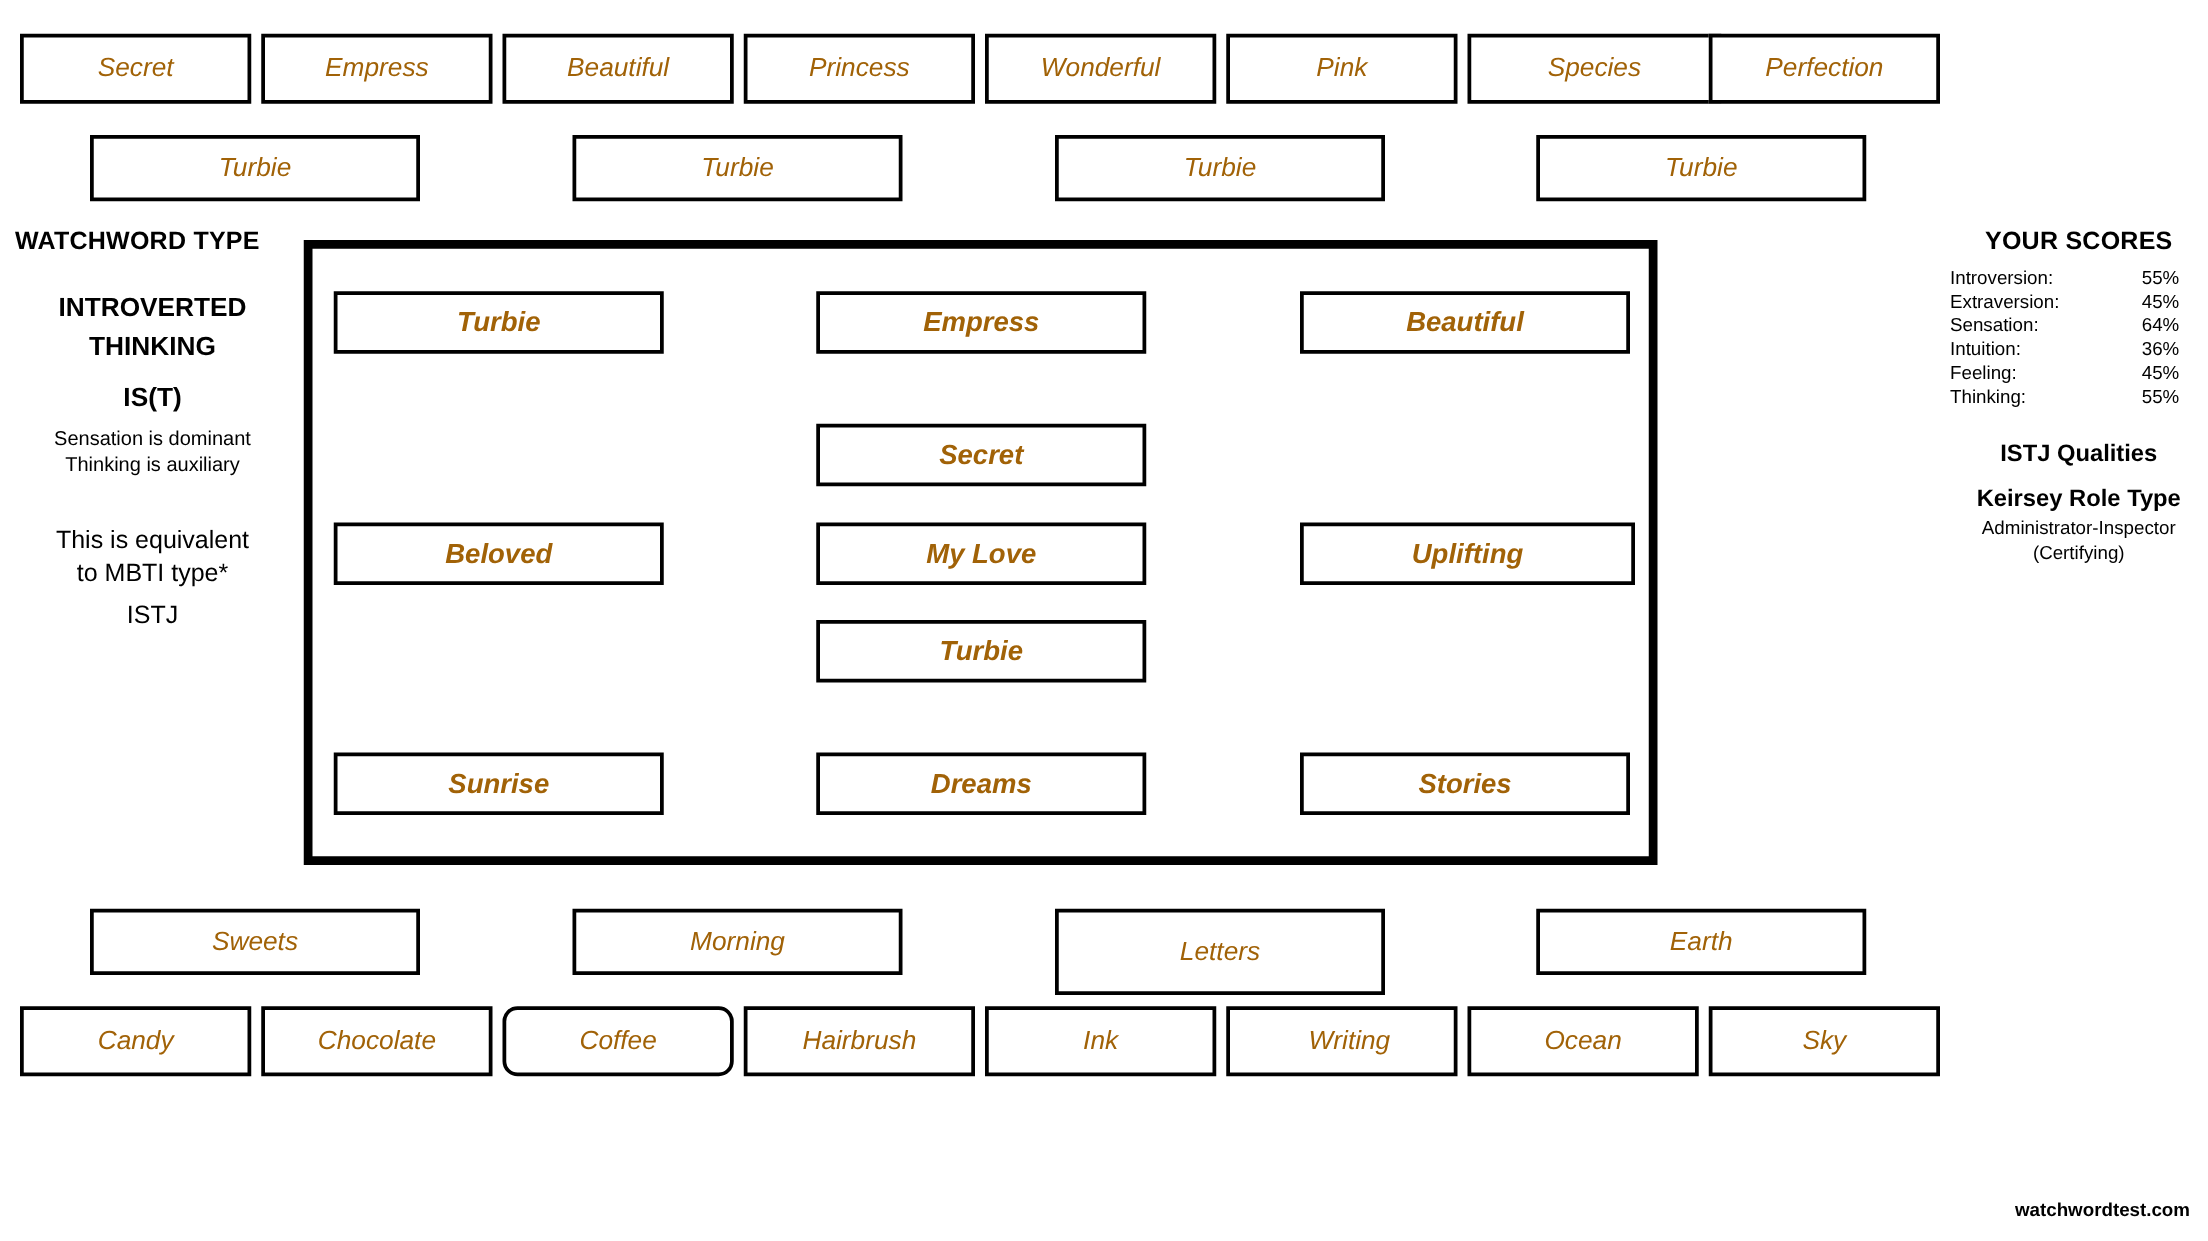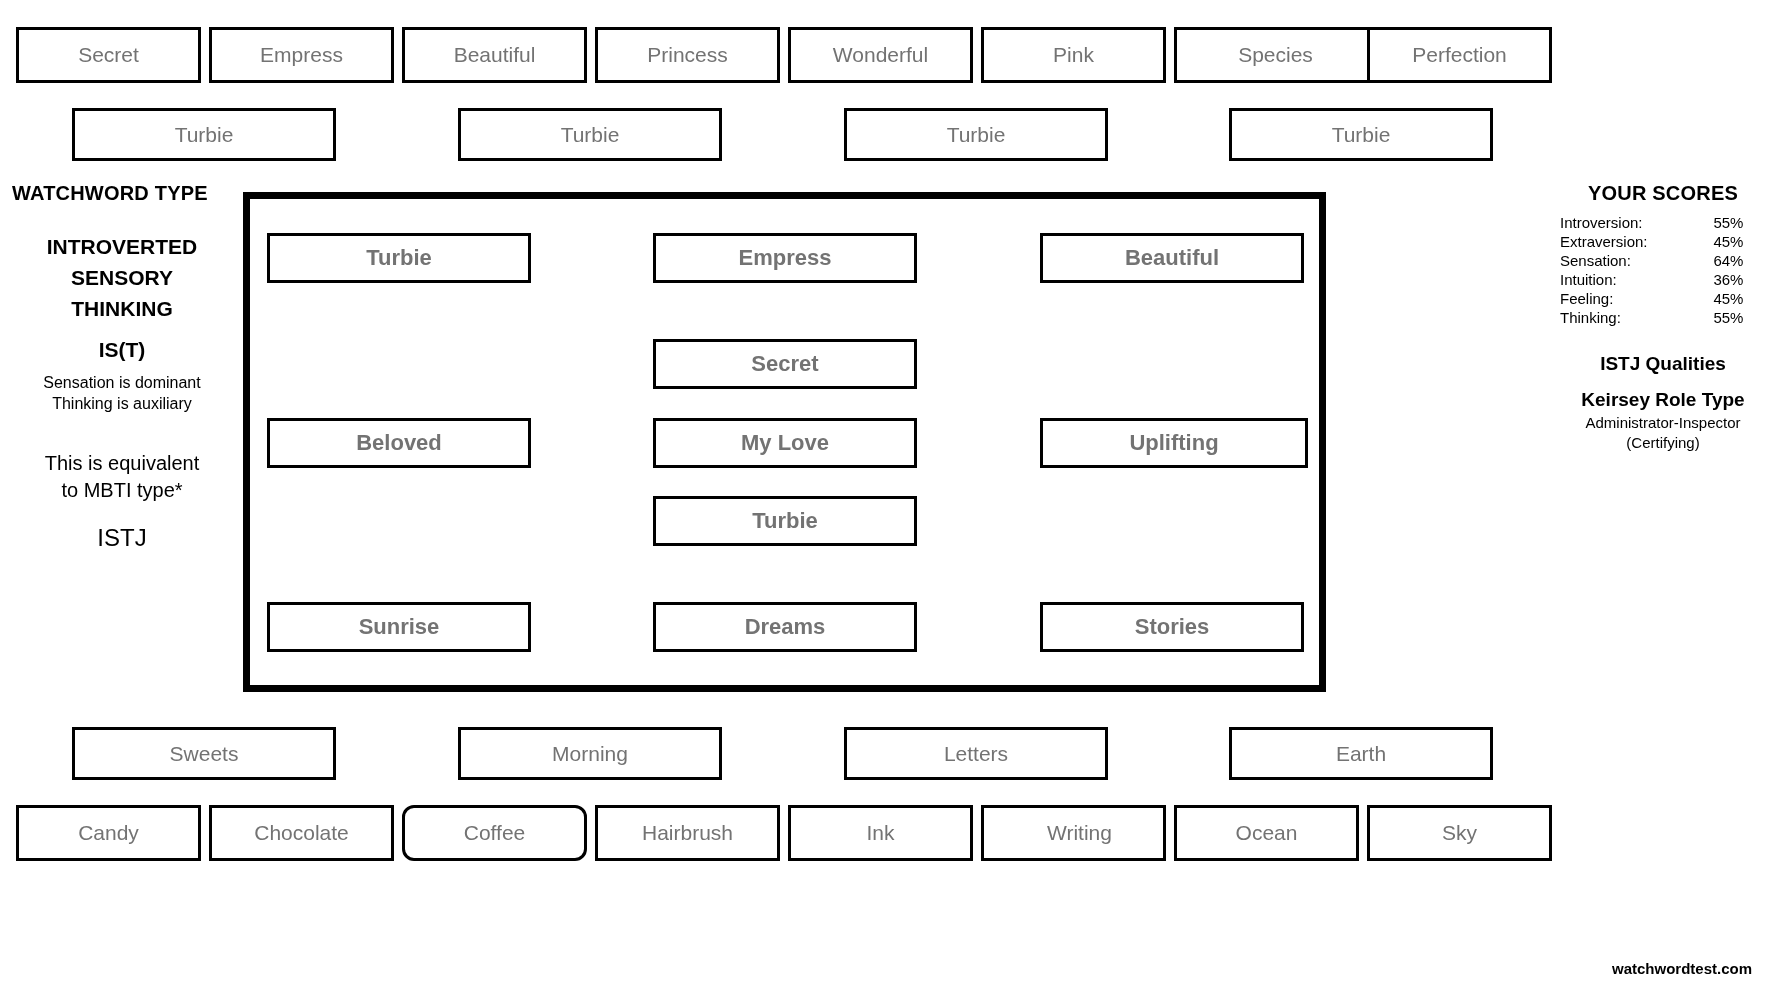--- a/index.html
+++ b/index.html
@@ -22,21 +22,22 @@
     box-sizing: border-box;
     border: 3px solid #000000;
     background: #ffffff;
     display: flex;
     align-items: center;
     justify-content: center;
     text-align: center;
     font-size: 21px;
     font-weight: 400;
     line-height: 1.1;
-    color: #737373;
+    color: #a16207;
+    font-style: italic;
   }
   .wbox.bold { font-weight: 700; font-size: 22px; }
 
   
   #main-grid-panel {
     position: absolute;
     left: 243px;
     top: 192px;
     width: 1083px;
     height: 500px;
@@ -75,22 +76,22 @@
   .lp-small {
     font-size: 16px;
     line-height: 21px;
   }
   #lp-equiv-block {
     margin-top: 36px;
     font-size: 20px;
     line-height: 27px;
   }
   #lp-mbti {
-    font-size: 24px;
-    margin-top: 20px;
+    font-size: 20px;
+    margin-top: 8px;
   }
   #lp-note {
     margin-top: 30px;
     font-size: 16px;
     line-height: 24px;
   }
 
   
   #right-panel {
     position: absolute;
@@ -149,21 +150,20 @@
     color: #000000;
   }
 </style>
 </head>
 <body>
 
 <div id="left-panel">
   <div id="watchword-type-title">WATCHWORD TYPE</div>
 
   <div class="lp-type-line">INTROVERTED</div>
-  <div class="lp-type-line">SENSORY</div>
   <div class="lp-type-line">THINKING</div>
 
   <div id="lp-code">IS(T)</div>
 
   <div class="lp-small">Sensation is dominant</div>
   <div class="lp-small">Thinking is auxiliary</div>
 
   <div id="lp-equiv-block">
     <div>This is equivalent</div>
     <div>to MBTI type*</div>
@@ -251,21 +251,21 @@
     </div>
     <div class="wbox" style="left: 1229px; top: 108px; width: 264px; height: 53px;">
       <span>Turbie</span>
     </div>
     <div class="wbox" style="left: 72px; top: 727px; width: 264px; height: 53px;">
       <span>Sweets</span>
     </div>
     <div class="wbox" style="left: 458px; top: 727px; width: 264px; height: 53px;">
       <span>Morning</span>
     </div>
-    <div class="wbox" style="left: 844px; top: 727px; width: 264px; height: 53px;">
+    <div class="wbox" style="left: 844px; top: 727px; width: 264px; height: 69px;">
       <span>Letters</span>
     </div>
     <div class="wbox" style="left: 1229px; top: 727px; width: 264px; height: 53px;">
       <span>Earth</span>
     </div>
     <div class="wbox" style="left: 16px; top: 805px; width: 185px; height: 56px;">
       <span>Candy</span>
     </div>
     <div class="wbox" style="left: 209px; top: 805px; width: 185px; height: 56px;">
       <span>Chocolate</span>

